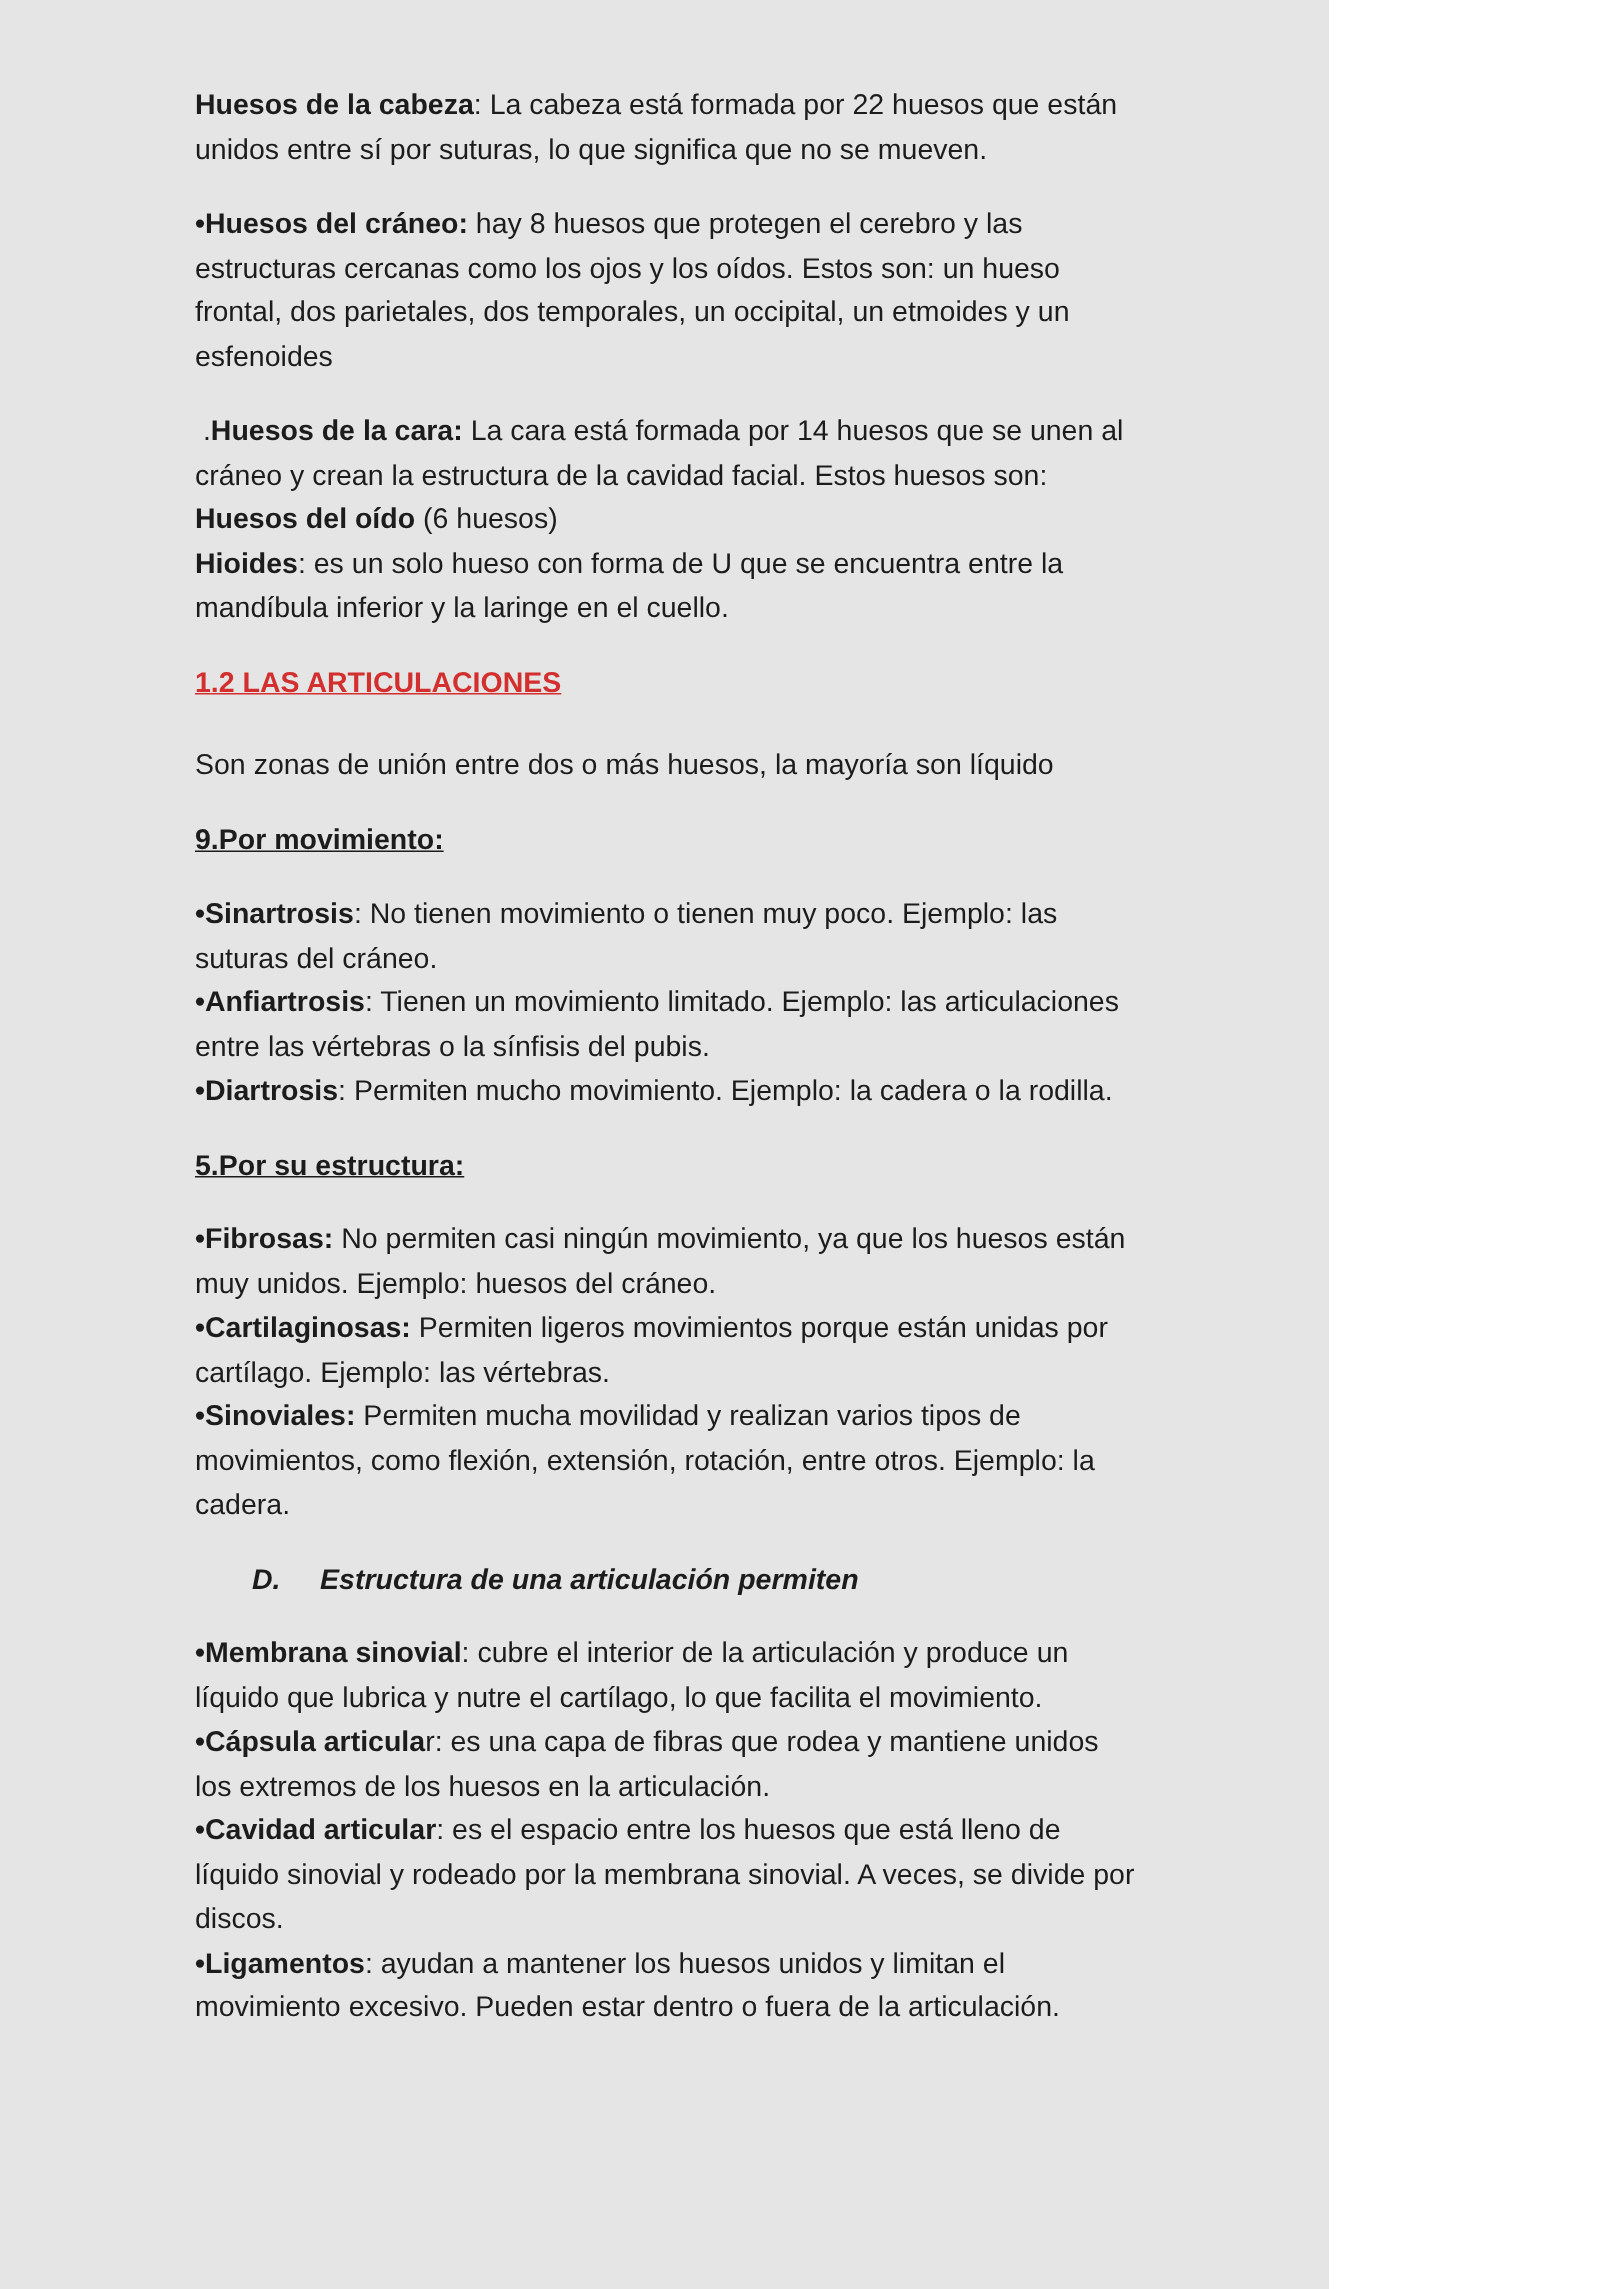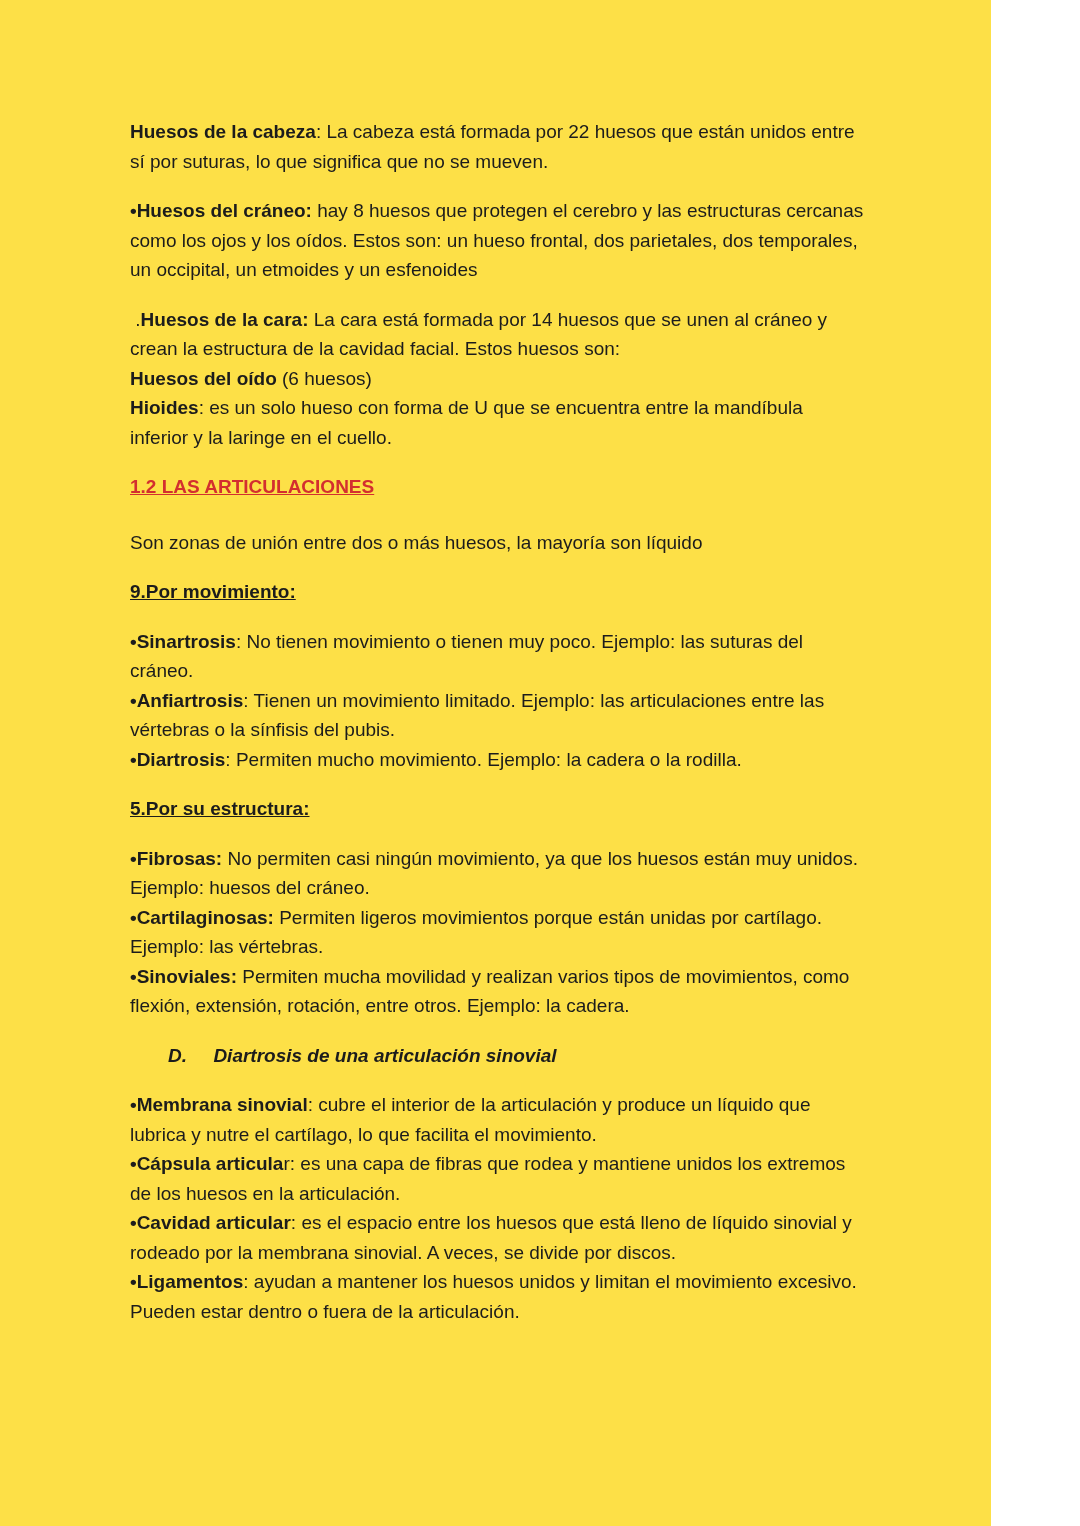--- a/index.html
+++ b/index.html
@@ -6,24 +6,24 @@
     margin: 0;
     padding: 0;
     background: #ffffff;
     width: 1080px;
     min-height: 1526px;
     font-family: "Liberation Sans", sans-serif;
     color: #1c1c1c;
   }
   .page {
     box-sizing: border-box;
-    width: 991px;
+    width: 886px;
     min-height: 1526px;
-    padding: 117px 126px 40px 130px;
-    background: #fde047;
+    padding: 56px 126px 40px 130px;
+    background: #e5e5e5;
   }
   .block {
     margin: 0 0 20px 0;
     font-size: 19px;
     line-height: 29.5px;
     white-space: pre-wrap;
     max-width: 824px;
   }
   .b { font-weight: bold; }
   .i { font-style: italic; }
@@ -38,15 +38,15 @@
 <main class="page">
     <p class="block"><span class="b">Huesos de la cabeza</span><span>: La cabeza está formada por 22 huesos que están unidos entre sí por suturas, lo que significa que no se mueven.</span></p>
     <p class="block"><span class="b">•Huesos del cráneo:</span><span> hay 8 huesos que protegen el cerebro y las estructuras cercanas como los ojos y los oídos. Estos son: un hueso frontal, dos parietales, dos temporales, un occipital, un etmoides y un esfenoides</span></p>
     <p class="block"><span> .</span><span class="b">Huesos de la cara:</span><span> La cara está formada por 14 huesos que se unen al cráneo y crean la estructura de la cavidad facial. Estos huesos son:</span><br><span class="b">Huesos del oído</span><span> (6 huesos)</span><br><span class="b">Hioides</span><span>: es un solo hueso con forma de U que se encuentra entre la mandíbula inferior y la laringe en el cuello.</span></p>
     <p class="block heading-red"><span class="b u" style="color: rgb(211, 47, 47);">1.2 LAS ARTICULACIONES</span></p>
     <p class="block"><span>Son zonas de unión entre dos o más huesos, la mayoría son líquido</span></p>
     <p class="block"><span class="b u">9.Por movimiento:</span></p>
     <p class="block"><span class="b">•Sinartrosis</span><span>: No tienen movimiento o tienen muy poco. Ejemplo: las suturas del cráneo.</span><br><span class="b">•Anfiartrosis</span><span>: Tienen un movimiento limitado. Ejemplo: las articulaciones entre las vértebras o la sínfisis del pubis.</span><br><span class="b">•Diartrosis</span><span>: Permiten mucho movimiento. Ejemplo: la cadera o la rodilla.</span></p>
     <p class="block"><span class="b u">5.Por su estructura:</span></p>
     <p class="block"><span class="b">•Fibrosas:</span><span> No permiten casi ningún movimiento, ya que los huesos están muy unidos. Ejemplo: huesos del cráneo.</span><br><span class="b">•Cartilaginosas:</span><span> Permiten ligeros movimientos porque están unidas por cartílago. Ejemplo: las vértebras.</span><br><span class="b">•Sinoviales:</span><span> Permiten mucha movilidad y realizan varios tipos de movimientos, como flexión, extensión, rotación, entre otros. Ejemplo: la cadera.</span></p>
-    <p class="block indent-d"><span class="b i">D.     Diartrosis de una articulación sinovial</span></p>
+    <p class="block indent-d"><span class="b i">D.     Estructura de una articulación permiten</span></p>
     <p class="block"><span class="b">•Membrana sinovial</span><span>: cubre el interior de la articulación y produce un líquido que lubrica y nutre el cartílago, lo que facilita el movimiento.</span><br><span class="b">•Cápsula articula</span><span>r: es una capa de fibras que rodea y mantiene unidos los extremos de los huesos en la articulación.</span><br><span class="b">•Cavidad articular</span><span>: es el espacio entre los huesos que está lleno de líquido sinovial y rodeado por la membrana sinovial. A veces, se divide por discos.</span><br><span class="b">•Ligamentos</span><span>: ayudan a mantener los huesos unidos y limitan el movimiento excesivo. Pueden estar dentro o fuera de la articulación.</span></p>
   </main>
 
 </body></html>

